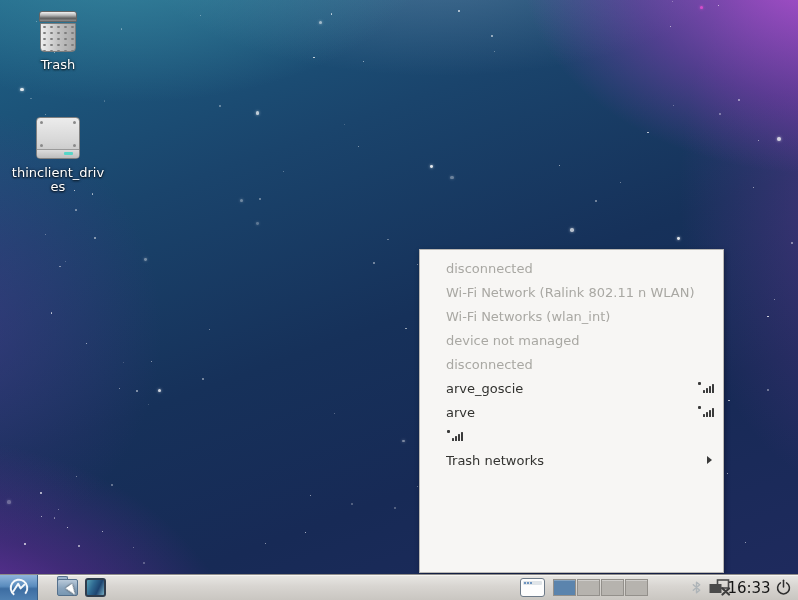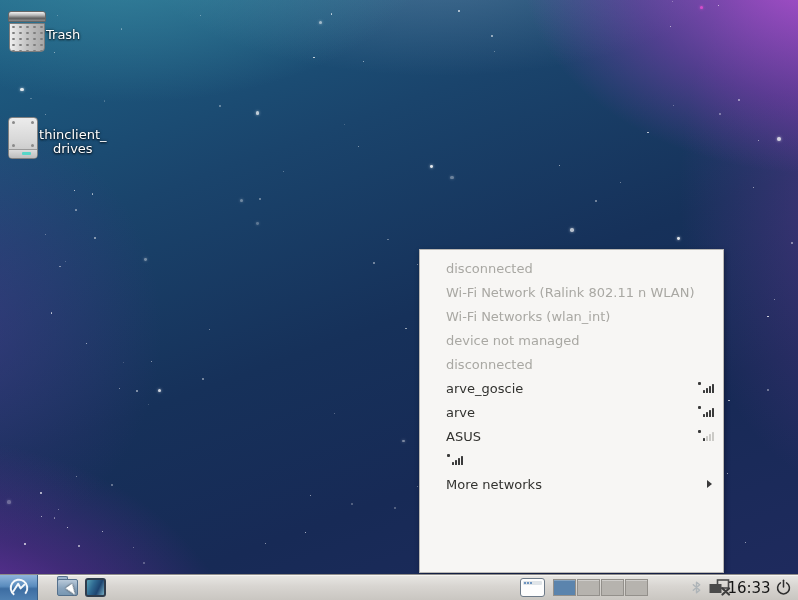--- a/index.html
+++ b/index.html
@@ -16,21 +16,21 @@
       radial-gradient(ellipse 260px 430px at 108% 32%, rgba(128,58,168,.45), rgba(128,58,168,0) 70%),
       radial-gradient(ellipse 470px 250px at 16% -10%, rgba(64,148,168,.8), rgba(64,148,168,0) 65%),
       radial-gradient(ellipse 420px 160px at 55% -6%, rgba(148,168,198,.35), rgba(148,168,198,0) 70%),
       radial-gradient(ellipse 430px 340px at -8% 114%, rgba(154,56,205,.95), rgba(104,42,152,.5) 45%, rgba(104,42,152,0) 72%),
       radial-gradient(ellipse 300px 320px at -6% 55%, rgba(92,52,152,.4), rgba(92,52,152,0) 70%),
       linear-gradient(160deg,#1e6286 0%,#1a446c 28%,#16315a 52%,#172a56 72%,#1f2a5e 100%);
   }
   .stars{position:absolute;inset:0;}
   .star{position:absolute;background:#fff;border-radius:50%;}
   
-  .desk-icon{position:absolute;width:100px;display:flex;flex-direction:row;align-items:center;cursor:default;}
+  .desk-icon{position:absolute;width:100px;display:flex;flex-direction:column;align-items:center;cursor:default;}
   .desk-icon .label{
     margin-top:7px;color:#fff;font-size:13px;line-height:14px;text-align:center;
     text-shadow:0 1px 2px rgba(0,0,0,.85),0 0 3px rgba(0,0,0,.6);
     overflow-wrap:anywhere;max-width:96px;
   }
   .trash-art{
     width:38px;height:40px;position:relative;
   }
   .trash-lid{
     height:9px;border:1px solid #666;border-radius:3px 3px 1px 1px;
@@ -296,44 +296,32 @@
           <span class="dot"></span>
           <span class="bars">
             <span class="bar b1"></span>
             <span class="bar b2"></span>
             <span class="bar b3"></span>
             <span class="bar b4"></span>
           </span>
         </span>
       </div>
       <div class="menu-item actionable">
-        <span class="mi-label">ASUS</span>
-        <span class="signal weak">
-          <span class="dot"></span>
-          <span class="bars">
-            <span class="bar b1"></span>
-            <span class="bar b2"></span>
-            <span class="bar b3"></span>
-            <span class="bar b4"></span>
-          </span>
-        </span>
-      </div>
-      <div class="menu-item actionable">
         <span class="signal">
           <span class="dot"></span>
           <span class="bars">
             <span class="bar b1"></span>
             <span class="bar b2"></span>
             <span class="bar b3"></span>
             <span class="bar b4"></span>
           </span>
         </span>
       </div>
       <div class="menu-item actionable">
-        <span class="mi-label">More networks</span>
+        <span class="mi-label">Trash networks</span>
         <span class="sub-arrow"></span>
       </div>
     </div>
 
   <div class="taskbar">
 
     <div class="tb-abs start-btn">
       <svg width="22" height="22" viewBox="0 0 22 22">
         <circle cx="11" cy="11" r="8.3" fill="none" stroke="#ffffff" stroke-width="2" stroke-dasharray="40 12" transform="rotate(125 11 11)" opacity="0.95"></circle>
         <path d="M5.2 14.5 L10.2 6.8 L12.6 11.4 L16.4 7.6" fill="none" stroke="#ffffff" stroke-width="2" stroke-linecap="round" stroke-linejoin="round" opacity="0.95"></path>

